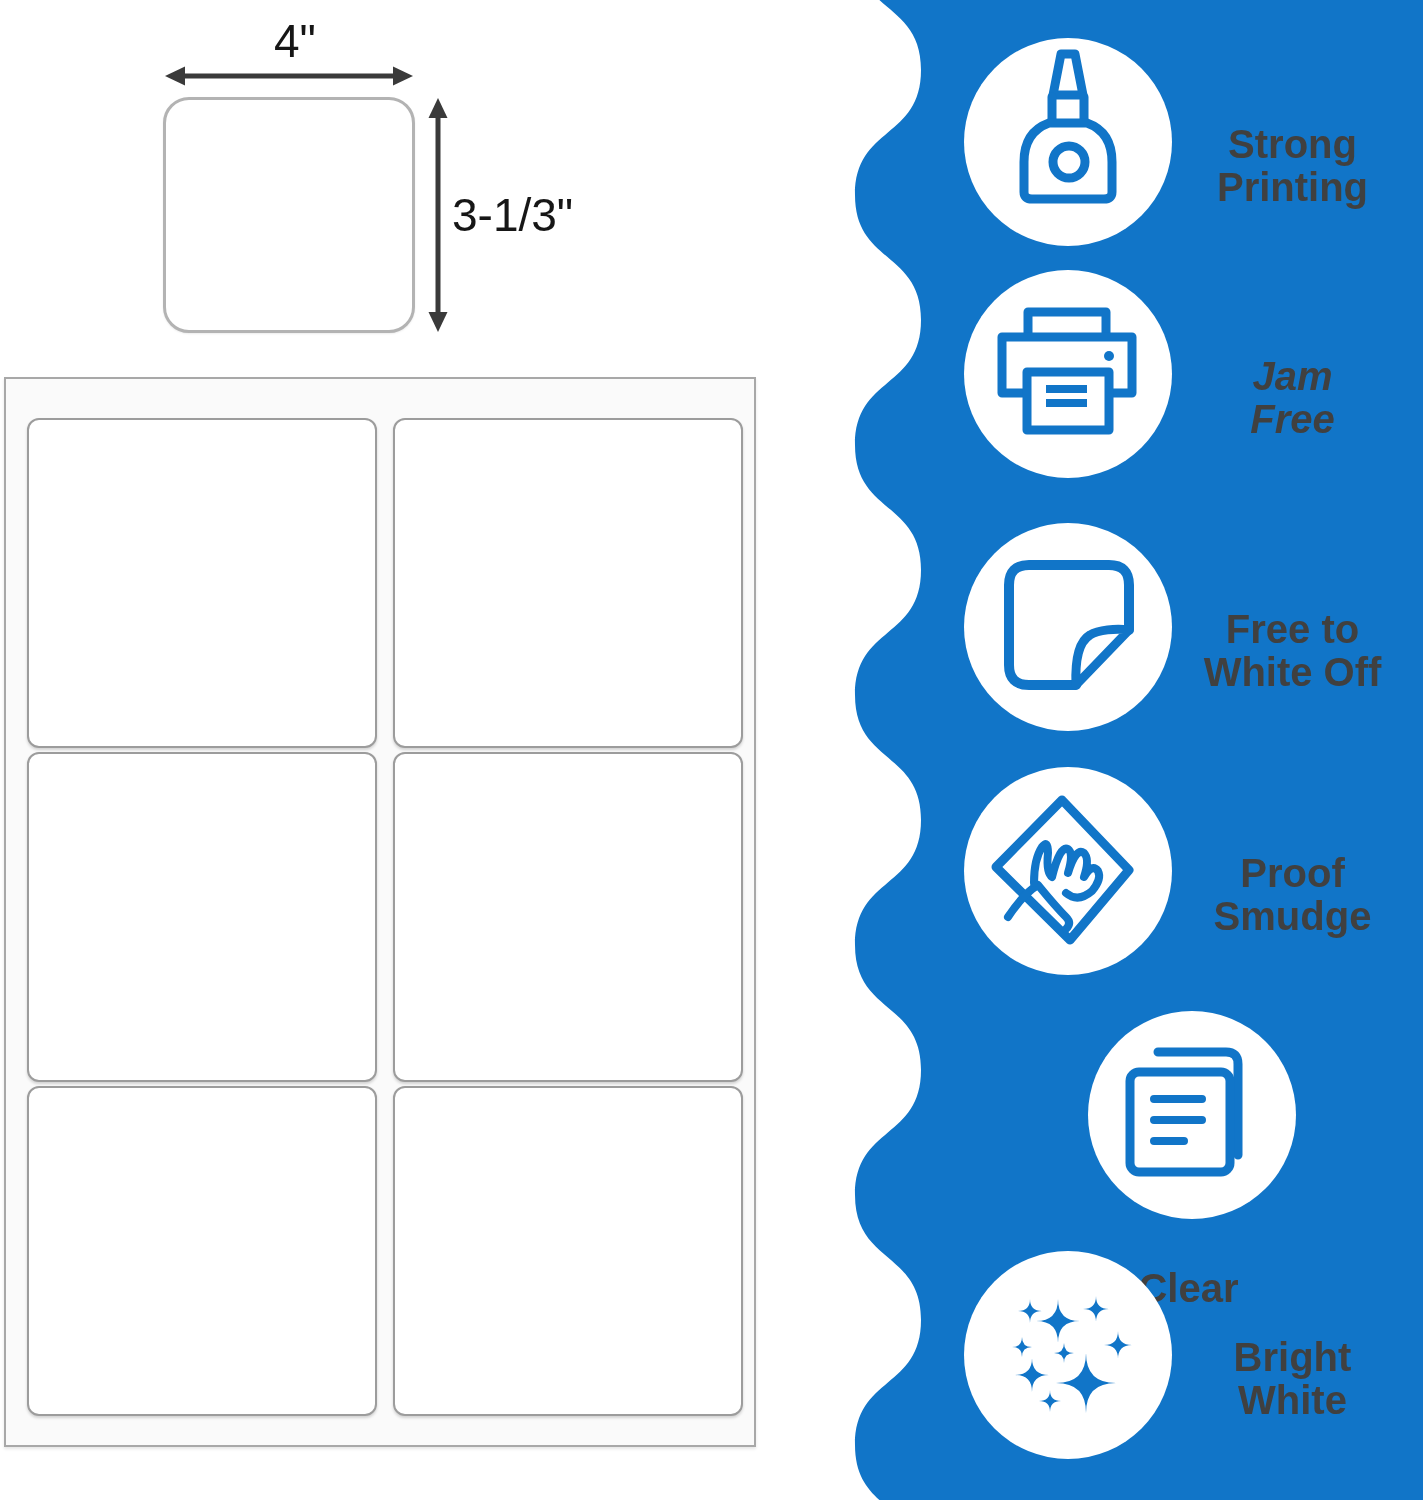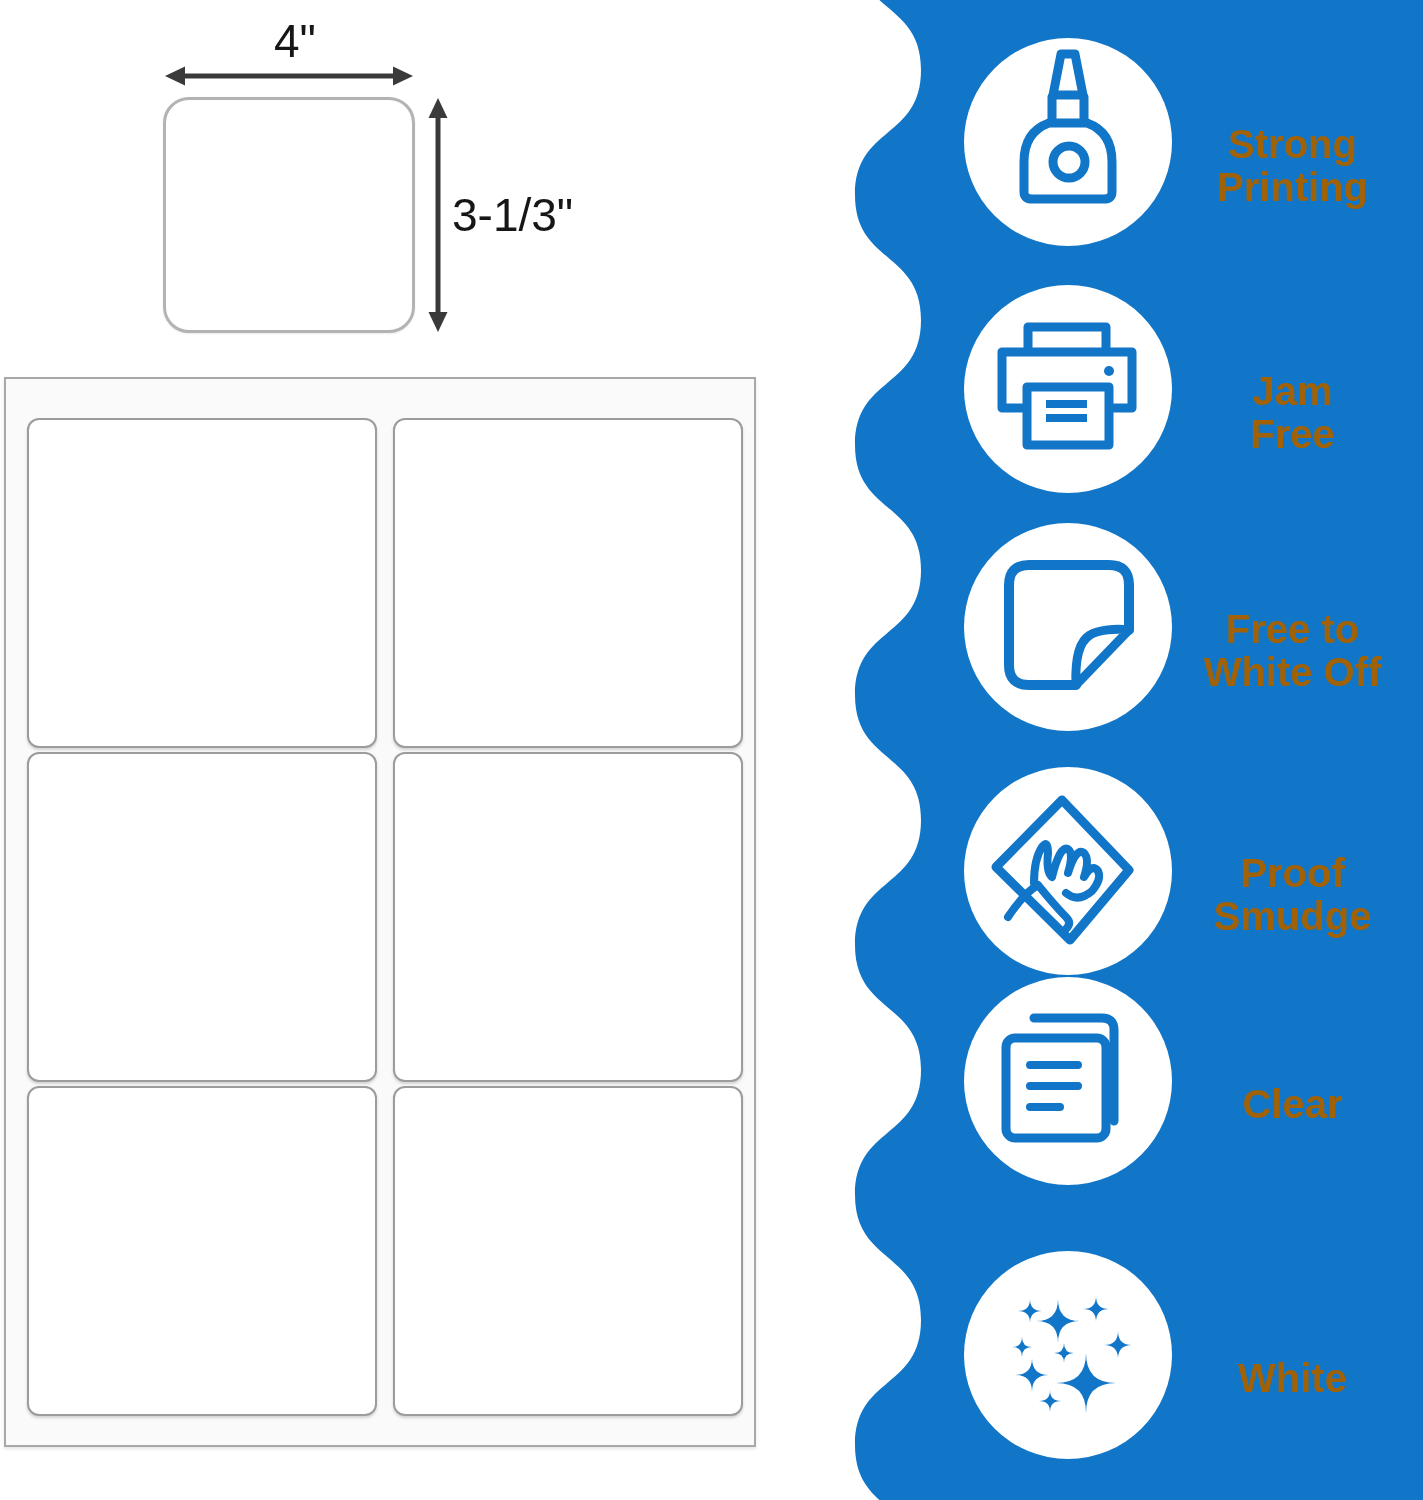--- a/index.html
+++ b/index.html
@@ -16,21 +16,21 @@
   
   .sheet{position:absolute;left:4px;top:377px;width:752px;height:1070px;background:#fafafa;
          border:2px solid #a8a8a8;box-sizing:border-box;box-shadow:0 2px 3px rgba(0,0,0,0.10);}
   .sheet-label{position:absolute;width:350px;height:330px;background:#ffffff;border:2px solid #9c9c9c;
                border-radius:12px;box-sizing:border-box;box-shadow:0 2px 3px rgba(0,0,0,0.16);}
   
   .wave-svg{position:absolute;left:0;top:0;}
   .feature{position:absolute;left:964px;width:455px;height:208px;display:flex;align-items:center;}
   .fcircle{width:208px;height:208px;border-radius:50%;background:#ffffff;flex:0 0 208px;
            display:flex;align-items:center;justify-content:center;}
-  .ftext{flex:1;text-align:center;color:#a16207;font-weight:bold;font-size:40px;line-height:1.08;
+  .ftext{flex:1;text-align:center;color:#404040;font-weight:bold;font-size:40px;line-height:1.08;
          padding-right:6px;margin-top:48px;}
   .ftext span{display:block;}
 </style>
 </head>
 <body>
 
 <div class="canvas">
 
   <svg class="wave-svg" width="1423" height="1500" viewBox="0 0 1423 1500">
     <path fill="#1175C8" d="M 855 -55
@@ -80,21 +80,21 @@
           <circle cx="1" cy="20" r="16" fill="#ffffff"></circle>
         </g>
       </svg>
     </div>
     <div class="ftext">
       <span>Strong</span>
       <span>Printing</span>
     </div>
   </div>
 
-  <div class="feature" style="top:285px;">
+  <div class="feature" style="top:270px;font-style:italic;">
     <div class="fcircle">
       <svg width="208" height="208" viewBox="-104 -104 208 208">
         <g stroke="#1175C8" stroke-width="9" fill="#ffffff" stroke-linejoin="round">
           <rect x="-40" y="-62" width="78" height="30"></rect>
           <rect x="-66" y="-37" width="130" height="56"></rect>
           <circle cx="41" cy="-18" r="5" fill="#1175C8" stroke="none"></circle>
           <rect x="-41" y="-2" width="82" height="58"></rect>
           <path d="M -22 15 L 19 15 M -22 29 L 19 29" stroke-width="8" fill="none"></path>
         </g>
       </svg>
@@ -129,21 +129,21 @@
           <path stroke-width="8" d="M -34 12 Q -34 -12 -26 -24 Q -20 -32 -20 -18 Q -22 2 -16 6 Q -8 -26 0 -22 Q 6 -18 0 2 Q 8 -24 16 -18 Q 22 -12 16 6 Q 24 -8 30 0 Q 34 8 24 20 Q 10 32 -2 22"></path>
         </g>
       </svg>
     </div>
     <div class="ftext">
       <span>Proof</span>
       <span>Smudge</span>
     </div>
   </div>
 
-  <div class="feature" style="top:977px;">
+  <div class="feature" style="top:1011px;flex-direction:column;">
     <div class="fcircle">
       <svg width="208" height="208" viewBox="-104 -104 208 208">
         <g stroke="#1175C8" stroke-width="9" fill="none" stroke-linejoin="round" stroke-linecap="round">
           <path d="M -34 -63 L 34 -63 Q 46 -63 46 -51 L 46 40"></path>
           <rect x="-62" y="-43" width="100" height="100" rx="9" fill="#ffffff"></rect>
           <path d="M -38 -16 L 10 -16 M -38 5 L 10 5 M -38 26 L -8 26" stroke-width="8"></path>
         </g>
       </svg>
     </div>
     <div class="ftext">
@@ -160,17 +160,18 @@
           M 28 -59 Q 28 -46 41 -46 Q 28 -46 28 -33 Q 28 -46 15 -46 Q 28 -46 28 -59 Z
           M 50 -24 Q 50 -10 64 -10 Q 50 -10 50 4 Q 50 -10 36 -10 Q 50 -10 50 -24 Z
           M -46 -18 Q -46 -8 -36 -8 Q -46 -8 -46 2 Q -46 -8 -56 -8 Q -46 -8 -46 -18 Z
           M -36 3 Q -36 20 -19 20 Q -36 20 -36 37 Q -36 20 -53 20 Q -36 20 -36 3 Z
           M -4 -12 Q -4 -2 6 -2 Q -4 -2 -4 8 Q -4 -2 -14 -2 Q -4 -2 -4 -12 Z
           M 18 -2 Q 18 28 48 28 Q 18 28 18 58 Q 18 28 -12 28 Q 18 28 18 -2 Z
           M -18 35 Q -18 46 -7 46 Q -18 46 -18 57 Q -18 46 -29 46 Q -18 46 -18 35 Z"></path>
       </svg>
     </div>
     <div class="ftext">
+      <span>Bright</span>
       <span>White</span>
     </div>
   </div>
 
 </div>
 
 </body></html>

